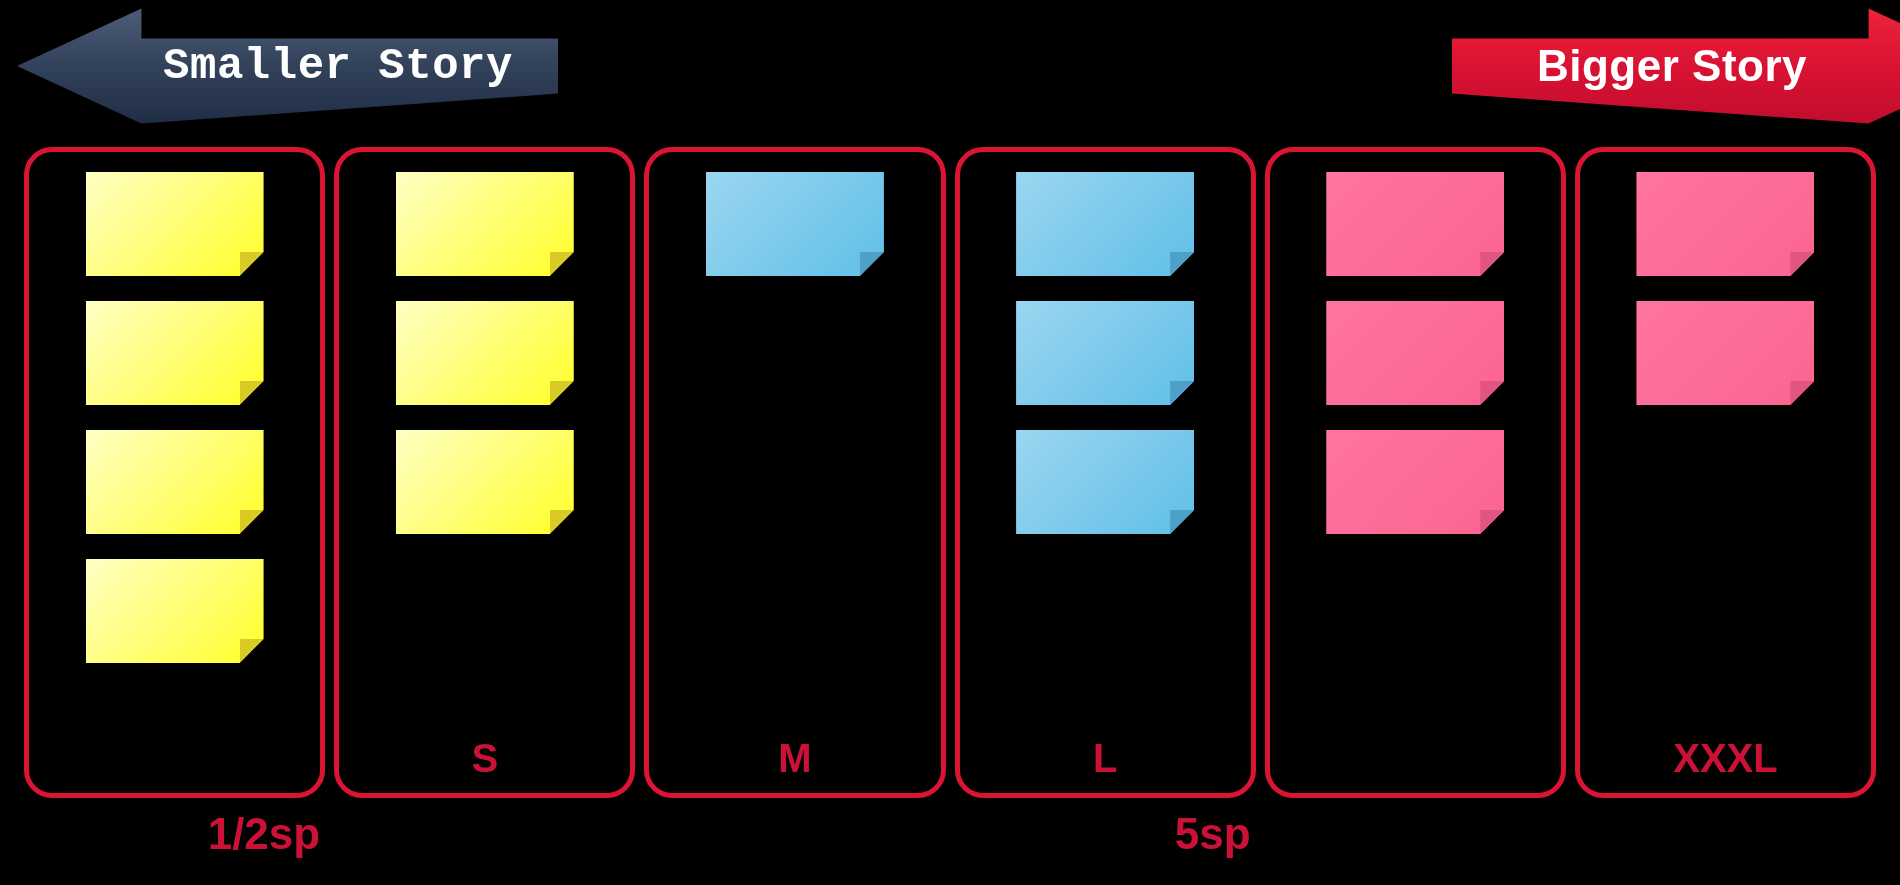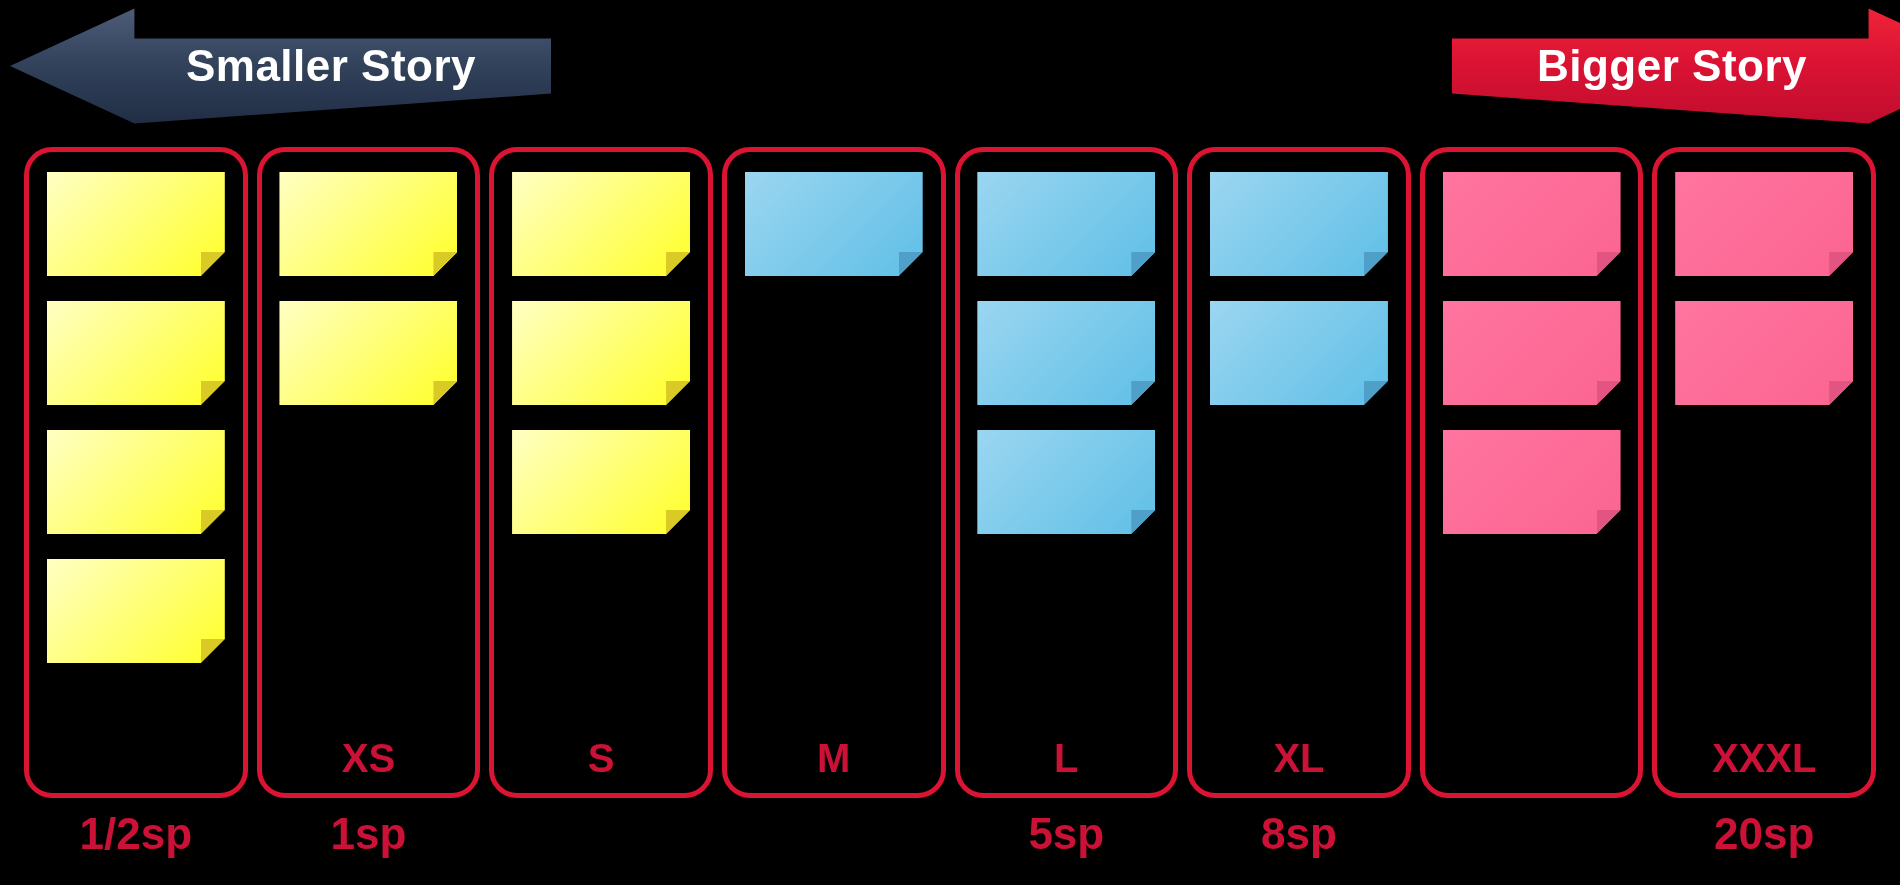--- a/index.html
+++ b/index.html
@@ -10,24 +10,25 @@
     font-weight:bold;
   }
 
   
   .arrow {
     position:absolute; top:6px; height:120px; width:440px;
     display:flex; align-items:center; justify-content:center;
     color:#fff; font-size:44px; letter-spacing:0.5px;
   }
   .arrow-left {
-    left:10px;
+    left:17px;
     clip-path: polygon(0 50%, 23% 2%, 23% 27%, 100% 27%, 100% 73%, 23% 98%);
     background: linear-gradient(180deg, var(--al-top,#4e5e79) 0%, #34445d 45%, var(--al-bot,#1f2c44) 100%);
     padding-left:101px;
+    font-family:Liberation Mono, monospace;
   }
   .arrow-right {
     left:1452px;
     clip-path: polygon(100% 50%, 77% 2%, 77% 27%, 0 27%, 0 73%, 77% 98%);
     background: linear-gradient(180deg, var(--ar-top,#f02439) 0%, #da1233 50%, var(--ar-bot,#c00d2e) 100%);
     padding-right:101px;
   }
 
   
   #board {
@@ -42,21 +43,21 @@
     display:flex; flex-direction:column; align-items:center;
     padding-top:20px; gap:25px;
   }
   .size-label {
     position:absolute; bottom:12px; left:0; right:0;
     text-align:center; font-size:40px;
     color:var(--labelcol,#cb1236);
   }
   .sp-label {
     position:absolute; top:100%; margin-top:16px; left:0; right:0;
-    text-align:center; font-size:44px;
+    text-align:right; font-size:44px;
     color:var(--labelcol,#cb1236);
   }
 
   
   .note {
     position:relative; width:178px; height:104px; flex:0 0 104px;
     clip-path: polygon(0 0, 100% 0, 100% calc(100% - 24px), calc(100% - 24px) 100%, 0 100%);
   }
   .note .fold {
     position:absolute; right:0; bottom:0; width:24px; height:24px;
@@ -92,30 +93,20 @@
   </div>
     <div class="sp-label">1/2sp</div>
   </div>
       <div class="size-column">
     <div class="note" style="background: linear-gradient(135deg, rgb(255, 255, 196) 0%, rgb(255, 255, 40) 100%);">
     <div class="fold" style="background: rgb(217, 202, 37);"></div>
   </div>
         <div class="note" style="background: linear-gradient(135deg, rgb(255, 255, 196) 0%, rgb(255, 255, 40) 100%);">
     <div class="fold" style="background: rgb(217, 202, 37);"></div>
   </div>
-        <div class="size-label">XS</div>
-    <div class="sp-label">1sp</div>
-  </div>
-      <div class="size-column">
-    <div class="note" style="background: linear-gradient(135deg, rgb(255, 255, 196) 0%, rgb(255, 255, 40) 100%);">
-    <div class="fold" style="background: rgb(217, 202, 37);"></div>
-  </div>
-        <div class="note" style="background: linear-gradient(135deg, rgb(255, 255, 196) 0%, rgb(255, 255, 40) 100%);">
-    <div class="fold" style="background: rgb(217, 202, 37);"></div>
-  </div>
         <div class="note" style="background: linear-gradient(135deg, rgb(255, 255, 196) 0%, rgb(255, 255, 40) 100%);">
     <div class="fold" style="background: rgb(217, 202, 37);"></div>
   </div>
         <div class="size-label">S</div>
   </div>
       <div class="size-column">
     <div class="note" style="background: linear-gradient(135deg, rgb(155, 214, 240) 0%, rgb(95, 191, 231) 100%);">
     <div class="fold" style="background: rgb(79, 160, 200);"></div>
   </div>
         <div class="size-label">M</div>
@@ -127,44 +118,33 @@
         <div class="note" style="background: linear-gradient(135deg, rgb(155, 214, 240) 0%, rgb(95, 191, 231) 100%);">
     <div class="fold" style="background: rgb(79, 160, 200);"></div>
   </div>
         <div class="note" style="background: linear-gradient(135deg, rgb(155, 214, 240) 0%, rgb(95, 191, 231) 100%);">
     <div class="fold" style="background: rgb(79, 160, 200);"></div>
   </div>
         <div class="size-label">L</div>
     <div class="sp-label">5sp</div>
   </div>
       <div class="size-column">
-    <div class="note" style="background: linear-gradient(135deg, rgb(155, 214, 240) 0%, rgb(95, 191, 231) 100%);">
-    <div class="fold" style="background: rgb(79, 160, 200);"></div>
-  </div>
-        <div class="note" style="background: linear-gradient(135deg, rgb(155, 214, 240) 0%, rgb(95, 191, 231) 100%);">
-    <div class="fold" style="background: rgb(79, 160, 200);"></div>
-  </div>
-        <div class="size-label">XL</div>
-    <div class="sp-label">8sp</div>
-  </div>
-      <div class="size-column">
     <div class="note" style="background: linear-gradient(135deg, rgb(255, 116, 160) 0%, rgb(251, 101, 144) 100%);">
     <div class="fold" style="background: rgb(226, 85, 128);"></div>
   </div>
         <div class="note" style="background: linear-gradient(135deg, rgb(255, 116, 160) 0%, rgb(251, 101, 144) 100%);">
     <div class="fold" style="background: rgb(226, 85, 128);"></div>
   </div>
         <div class="note" style="background: linear-gradient(135deg, rgb(255, 116, 160) 0%, rgb(251, 101, 144) 100%);">
     <div class="fold" style="background: rgb(226, 85, 128);"></div>
   </div>
   </div>
       <div class="size-column">
     <div class="note" style="background: linear-gradient(135deg, rgb(255, 116, 160) 0%, rgb(251, 101, 144) 100%);">
     <div class="fold" style="background: rgb(226, 85, 128);"></div>
   </div>
         <div class="note" style="background: linear-gradient(135deg, rgb(255, 116, 160) 0%, rgb(251, 101, 144) 100%);">
     <div class="fold" style="background: rgb(226, 85, 128);"></div>
   </div>
         <div class="size-label">XXXL</div>
-    <div class="sp-label">20sp</div>
   </div>
     </div>
 </div>
 
 </body></html>

